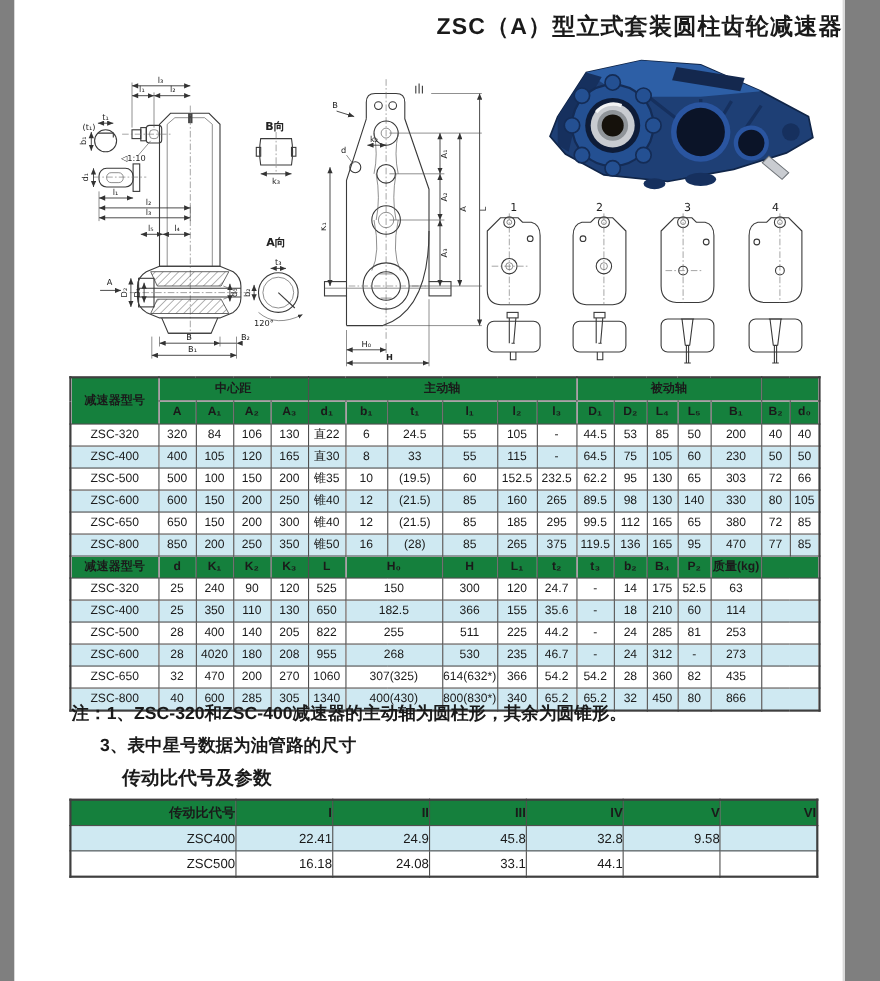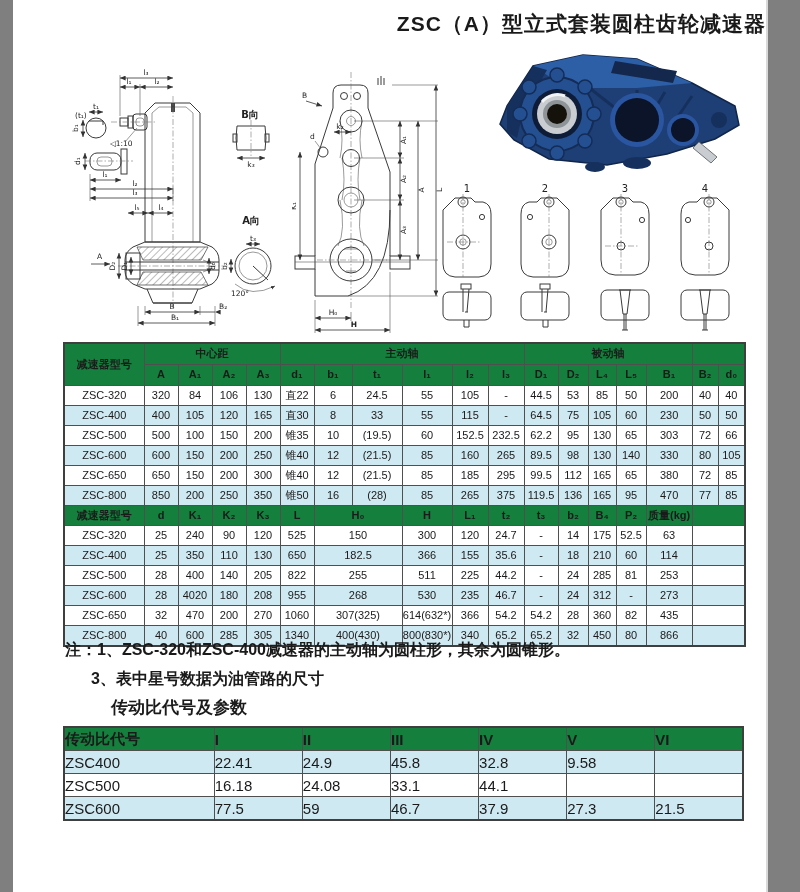--- a/index.html
+++ b/index.html
@@ -26,21 +26,21 @@
   .cl{stroke:#777;stroke-width:0.6;fill:none;stroke-dasharray:6 2 1.5 2;}
   .dtxt{font-size:7.5px;fill:#222;}
   .numtxt{font-size:10px;fill:#222;}
   .vtxt{font-size:7.5px;fill:#222;}
   table{border-collapse:collapse;table-layout:fixed;}
   .t1,.t2{position:absolute;left:50px;background:#fff;}
   .t1{top:342px;width:681px;}
   .t2{top:726px;width:681px;}
   .t1 th,.t1 td{border:1px solid #4f4f4f;text-align:center;font-size:11px;padding:0;height:19px;line-height:1.05;overflow:hidden;}
   .t1 thead th{height:20px;}
-  .t2 th,.t2 td{border:1px solid #4f4f4f;text-align:left;font-size:15px;padding:0;height:22px;}
+  .t2 th,.t2 td{border:1px solid #4f4f4f;text-align:right;font-size:12px;padding:0;height:22px;}
   .t1,.t2{border:2px solid #3f3f3f;}
   th{font-weight:bold;background:#15803d;}
   tr.alt td{background:#cfe9f2;}
   .notes{position:absolute;left:52px;top:636px;font-size:16px;font-weight:bold;line-height:1.8;}
   .notes .in{padding-left:26px;}
   .sec-title{position:absolute;left:50px;top:696px;font-size:17px;font-weight:bold;margin-left:48px;}
 </style>
 </head>
 <body>
 
@@ -695,25 +695,16 @@
         </tr>
         <tr>
           <td>ZSC500</td>
           <td>16.18</td>
           <td>24.08</td>
           <td>33.1</td>
           <td>44.1</td>
           <td></td>
           <td></td>
         </tr>
-        <tr class="alt">
-          <td>ZSC600</td>
-          <td>77.5</td>
-          <td>59</td>
-          <td>46.7</td>
-          <td>37.9</td>
-          <td>27.3</td>
-          <td>21.5</td>
-        </tr>
       </tbody>
   </table>
 
 </div>
 
 </body></html>

